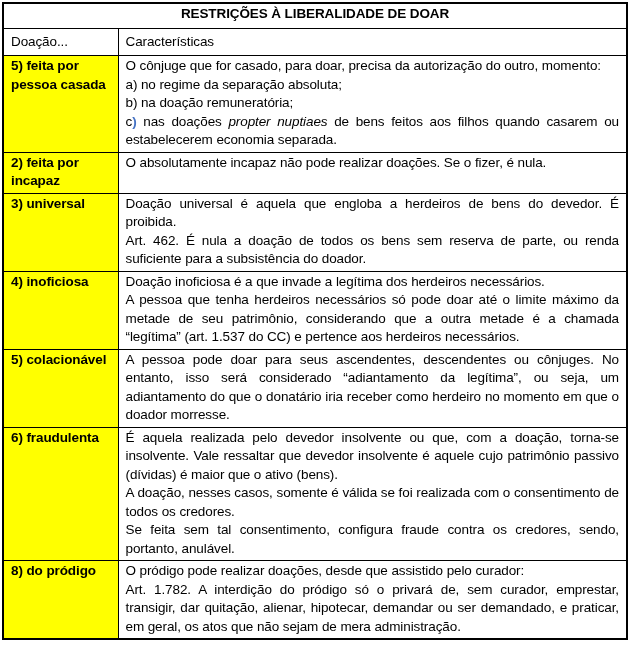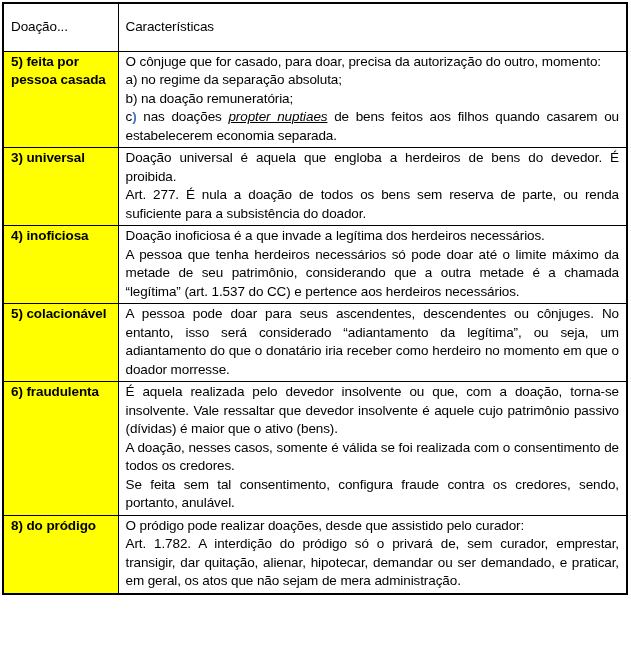--- a/index.html
+++ b/index.html
@@ -34,66 +34,75 @@
   }
   th.title-cell {
     text-align: center;
     font-weight: bold;
     padding: 2px 4px;
     font-size: 13.8px;
   }
   td.col-label { width: 115px; }
   tr.hdr-row td {
     font-weight: normal;
-    padding: 14px 7px;
+    padding: 4px 7px;
   }
   td.label-cell {
     background: #FFFF00;
     font-weight: bold;
     padding: 1px 5px 2px 5px;
   }
   td.content-cell p {
     margin: 0;
     padding: 0;
     text-align: justify;
   }
   .blue-mark { color: #4472C4; font-weight: bold; }
-  em.latin { font-style: italic; text-decoration: underline; }
+  em.latin { font-style: italic; }
 </style>
 </head>
 <body>
 
 <div class="page">
   <table class="doc-table">
     <colgroup>
       <col style="width:115px">
       <col>
     </colgroup>
     <tbody>
+      <tr style="height:25px">
+        <th class="title-cell" colspan="2">RESTRIÇÕES À LIBERALIDADE DE DOAR</th>
+      </tr>
       <tr class="hdr-row" style="height:27px">
         <td class="col-label">Doação...</td>
         <td>Características</td>
       </tr>
 
       <tr style="height:93px">
         <td class="label-cell">5) feita por pessoa casada</td>
         <td class="content-cell">
           <p>O cônjuge que for casado, para doar, precisa da autorização do outro, momento:</p>
           <p>a) no regime da separação absoluta;</p>
           <p>b) na doação remuneratória;</p>
           <p><span>c</span><span class="blue-mark">)</span><span> nas doações </span><em class="latin">propter nuptiaes</em><span> de bens feitos aos filhos quando casarem ou estabelecerem economia separada.</span></p>
         </td>
       </tr>
 
+      <tr style="height:37px">
+        <td class="label-cell">2) feita por incapaz</td>
+        <td class="content-cell">
+          <p>O absolutamente incapaz não pode realizar doações. Se o fizer, é nula.</p>
+        </td>
+      </tr>
 
       <tr style="height:74px">
         <td class="label-cell">3) universal</td>
         <td class="content-cell">
           <p>Doação universal é aquela que engloba a herdeiros de bens do devedor. É proibida.</p>
-          <p>Art. 277. É nula a doação de todos os bens sem reserva de parte, ou renda suficiente para a subsistência do doador.</p>
+          <p>Art. 462. É nula a doação de todos os bens sem reserva de parte, ou renda suficiente para a subsistência do doador.</p>
         </td>
       </tr>
 
       <tr style="height:74px">
         <td class="label-cell">4) inoficiosa</td>
         <td class="content-cell">
           <p>Doação inoficiosa é a que invade a legítima dos herdeiros necessários.</p>
           <p>A pessoa que tenha herdeiros necessários só pode doar até o limite máximo da metade de seu patrimônio, considerando que a outra metade é a chamada “legítima” (art. 1.537 do CC) e pertence aos herdeiros necessários.</p>
         </td>
       </tr>

